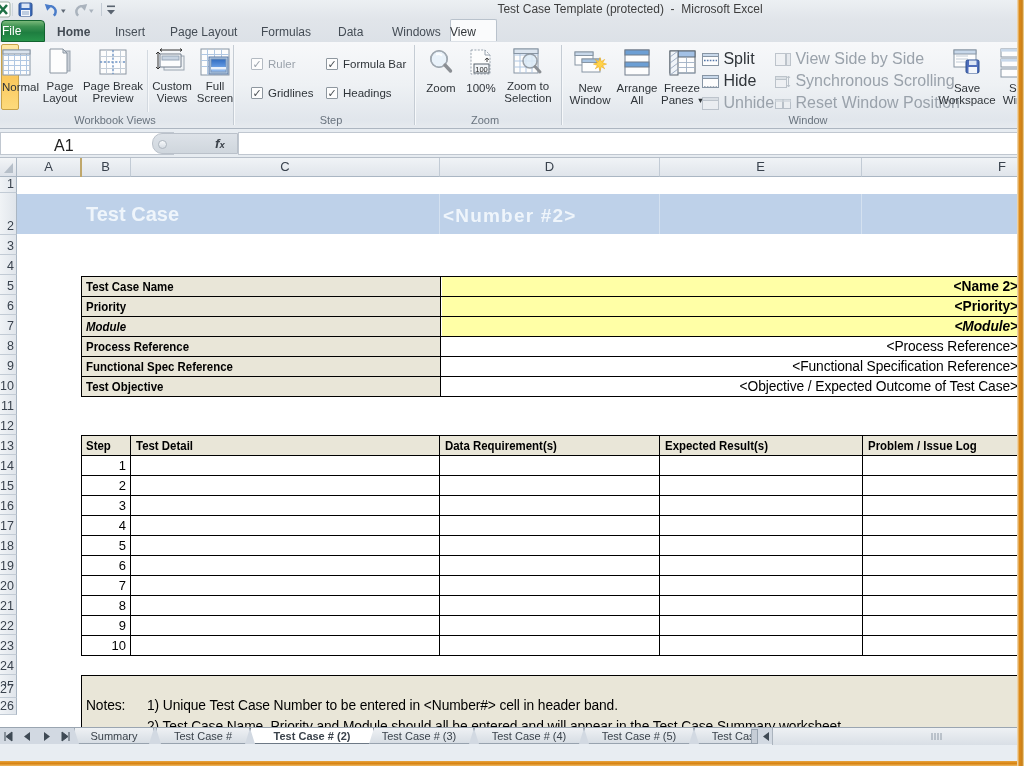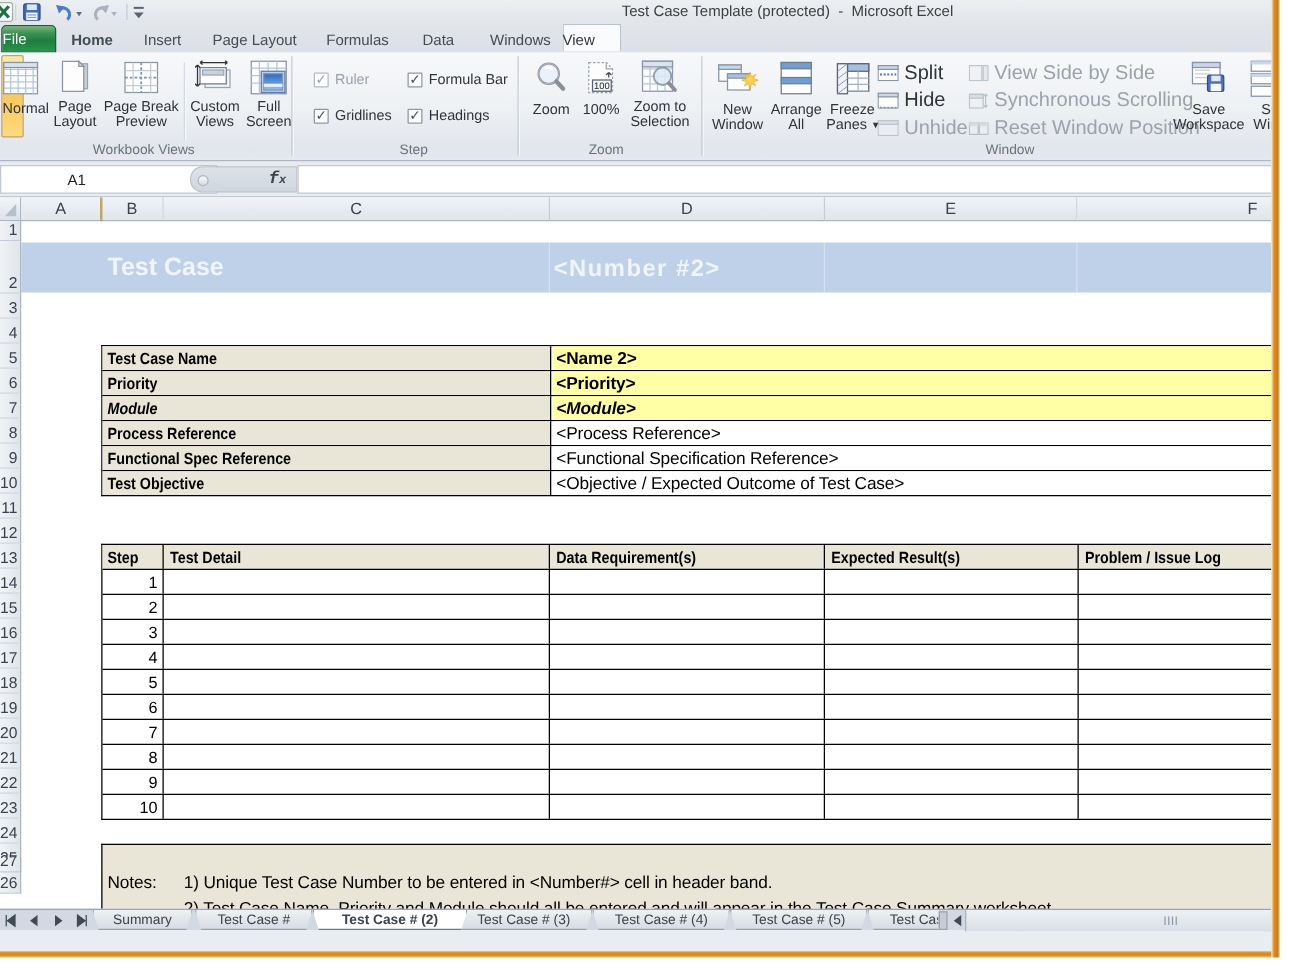--- a/index.html
+++ b/index.html
@@ -34,35 +34,35 @@
   .blabel { line-height:12px; }
   #btn-normal { left:1px; top:2px; width:18px; height:66px;
     background:linear-gradient(#fde9a8,#fcd377 45%,#fbc85c 50%,#fdda7c); border:1px solid #c8a24a; border-radius:2px; }
   .chk { position:absolute; width:12px; height:12px; background:#fdfdfd; border:1px solid #8e979f; border-radius:1px; font-size:11px; line-height:11px; text-align:center; color:#4a4f54; }
   .chklabel { position:absolute; font-size:11.5px; color:#2f3439; }
   .gray { color:#9aa2ab !important; }
   .smbtn { position:absolute; font-size:16px; color:#2f3439; }
 
   
   #fbar { left:0; top:130px; width:1017px; height:28px; background:#e7ecf1; border-bottom:1px solid #b7bfc9; }
-  #namebox { left:0px; top:2px; width:174px; height:23px; background:#fff; border:1px solid #c0c7d0; font-size:12px; color:#222; }
+  #namebox { left:0px; top:2px; width:174px; height:23px; background:#fff; border:1px solid #c0c7d0; font-size:16px; color:#222; }
   #fxpill { left:152px; top:3px; width:86px; height:21px; background:linear-gradient(#dde2e8,#cfd6dd); border:1px solid #bac1ca; border-radius:10px 0 0 10px; }
   #ffield { left:238px; top:2px; width:779px; height:23px; background:#fff; border:1px solid #c0c7d0; border-right:none; }
 
   
   #sheet { left:0; top:158px; width:1017px; height:569px; background:#fff; }
   #corner { left:0; top:0; width:17px; height:19px; background:linear-gradient(#f3f5f7,#dde2e9); border-right:1px solid #aab6c3; border-bottom:1px solid #aab6c3; }
   .colhead { position:absolute; top:0; height:19px; line-height:18px; text-align:center;
     background:linear-gradient(#f0f3f6,#e0e5eb); border-right:1px solid #c2cbd5; border-bottom:1px solid #aab6c3; font-size:13px; color:#39424d; }
   .rowhead { position:absolute; left:0; width:17px; background:linear-gradient(90deg,#f0f3f6,#e0e5eb); border-bottom:1px solid #c2cbd5; border-right:1px solid #aab6c3; font-size:12.5px; color:#39424d; display:flex; align-items:flex-end; justify-content:flex-end; padding:0 2px 1px 0; }
   #band { position:absolute; left:17px; top:36px; width:1000px; height:40px; background:#bed1e9; }
   .bandtxt { position:absolute; color:#eff5fb; font-weight:bold; }
   .trow { position:absolute; left:0; width:936px; height:20px; border-bottom:1px solid #000; font-size:13px; }
   .tlab { position:absolute; left:0; top:0; width:359px; height:19px; background:#e9e6d8; border-right:1px solid #000; font-weight:bold; padding:2px 0 0 4px; }
-  .tval { position:absolute; left:360px; top:0; width:576px; height:19px; background:#fff; padding:2px 0 0 3px; font-size:13.8px; letter-spacing:-0.1px; }
+  .tval { position:absolute; left:360px; top:0; width:576px; height:19px; background:#fff; padding:2px 0 0 3px; font-size:13.8px; letter-spacing:-0.1px;text-align:right; }
   .yel { background:#ffffa6; }
   .srow { position:absolute; left:0; width:936px; height:20px; border-bottom:1px solid #000; font-size:13px; }
   .srow > div { position:absolute; top:0; height:19px; border-right:1px solid #000; padding:2px 0 0 4px; }
   .sc1 { left:0; width:49px; }
   .sc2 { left:50px; width:308px; }
   .sc3 { left:359px; width:219px; }
   .sc4 { left:579px; width:202px; }
   .sc5 { left:782px; width:154px; border-right:none !important; }
   .num { text-align:right; padding-right:4px !important; }
   .ct { display:inline-block; transform:scaleX(0.88); transform-origin:0 50%; white-space:nowrap; }
@@ -295,21 +295,21 @@
     </div>
     <div id="fbar" class="abs">
       <div id="namebox" class="abs">
           <span style="position:absolute;left:53px;top:4px;">A1</span>
         <svg style="position:absolute;right:4px;top:9px" width="8" height="6">
             <path d="M0 0 l8 0 l-4 5 z" fill="#5a6470"></path>
           </svg>
       </div>
       <div id="fxpill" class="abs">
         <div style="position:absolute;left:5px;top:6px;width:9px;height:9px;border-radius:50%;background:linear-gradient(#f8fafc,#d6dce3);border:1px solid #aeb6bf;"></div>
-        <div style="position:absolute;left:62px;top:2px;font-size:13.5px;font-style:italic;font-weight:bold;color:#3c434b;font-family:Liberation Mono, monospace;">f<span style="font-size:9.5px;">x</span></div>
+        <div style="position:absolute;left:62px;top:2px;font-size:13.5px;font-style:italic;font-weight:bold;color:#3c434b;font-family:Liberation Sans, sans-serif;">f<span style="font-size:9.5px;">x</span></div>
       </div>
       <div id="ffield" class="abs"></div>
     </div>
     <div id="sheet" class="abs">
 
       <div id="corner" class="abs"><svg width="16" height="18">
             <path d="M13 5 L13 15 L4 15 Z" fill="#b6bfc9"></path>
           </svg></div>
       <div class="colhead" style="left:17px;width:64px;">A</div>
       <div class="colhead" style="left:81px;width:50px;">B</div>

